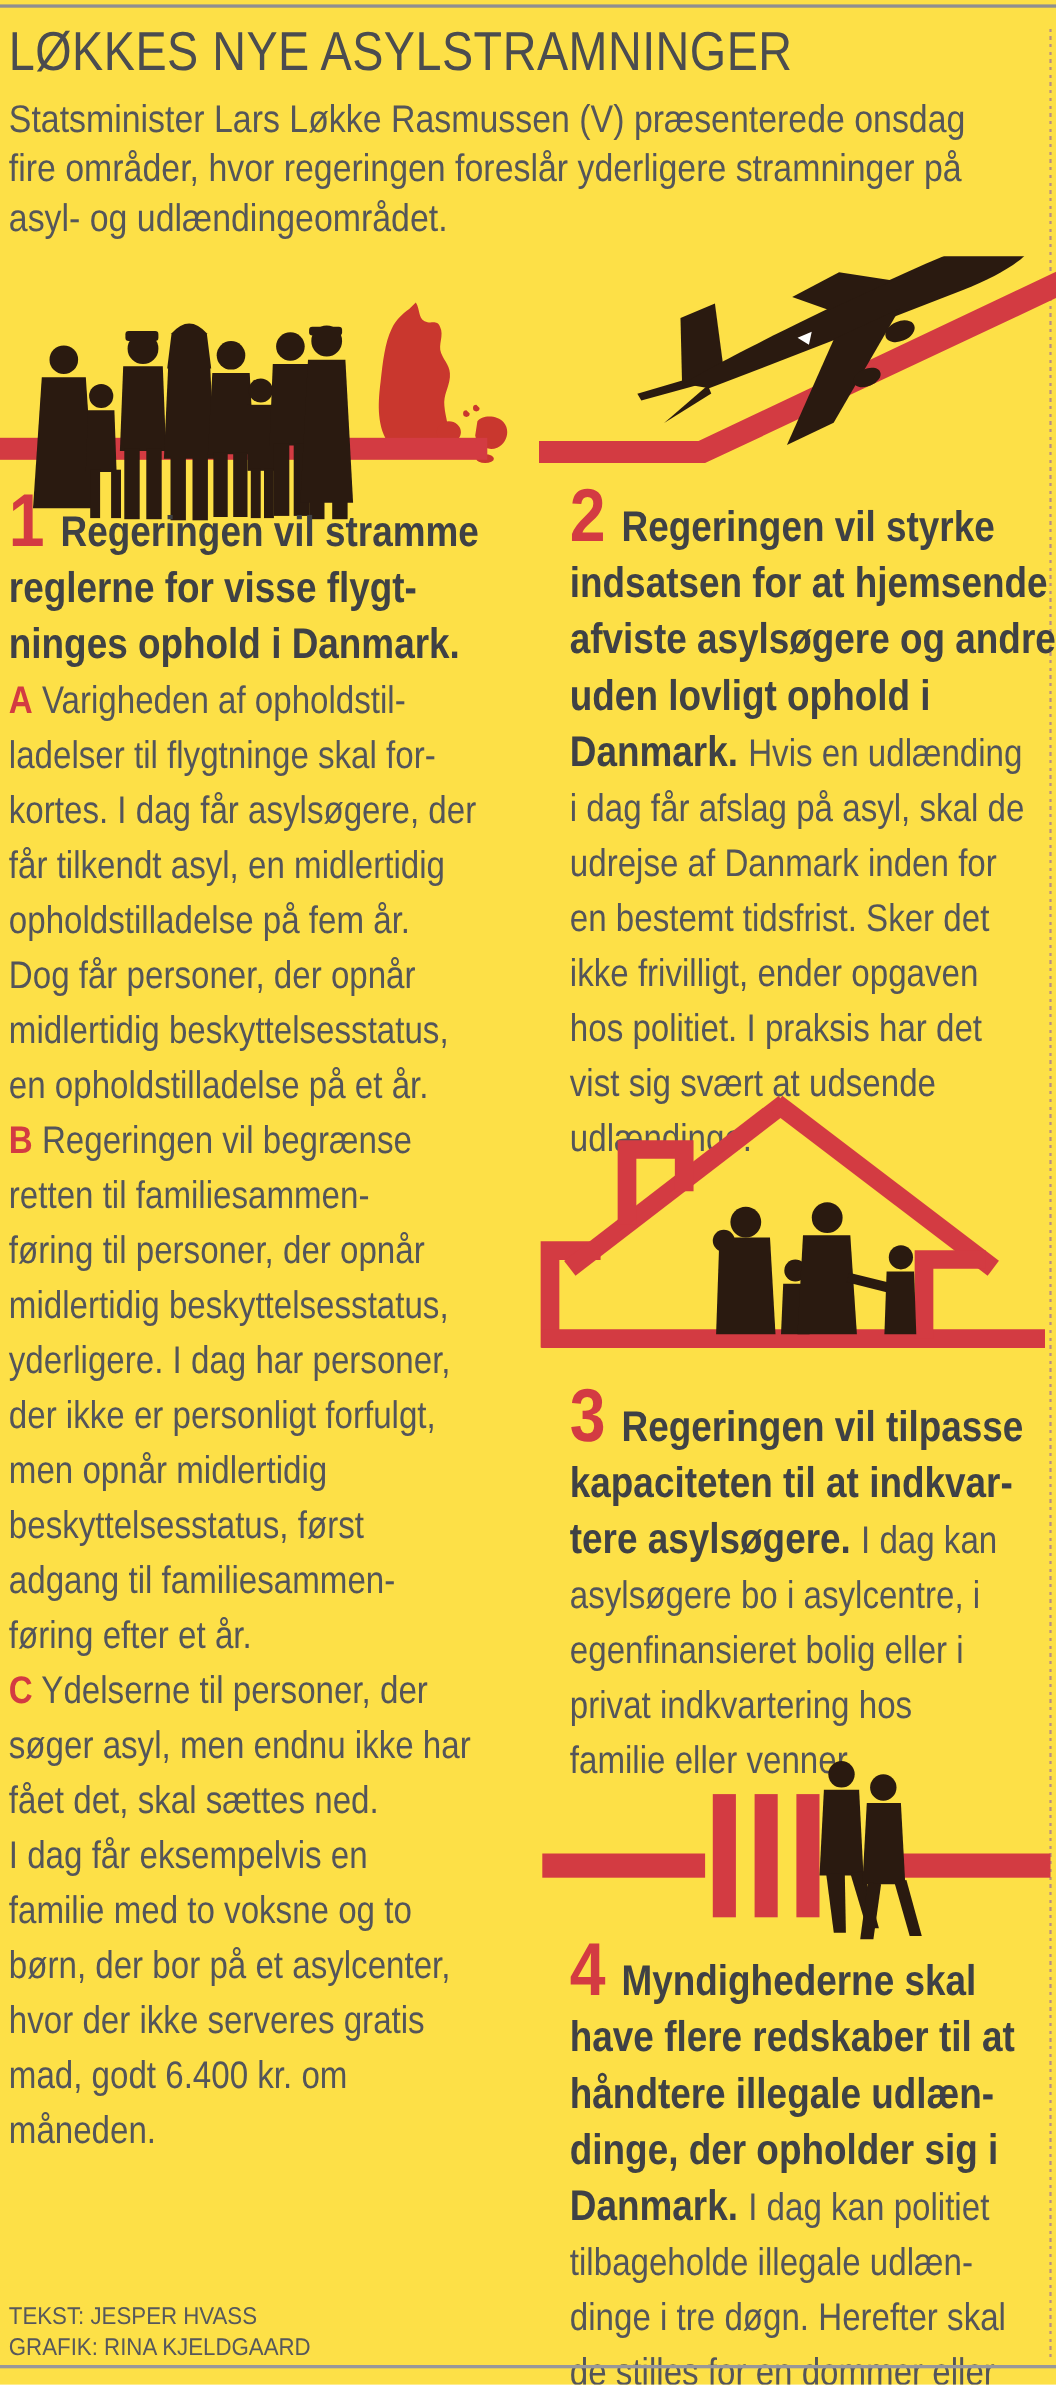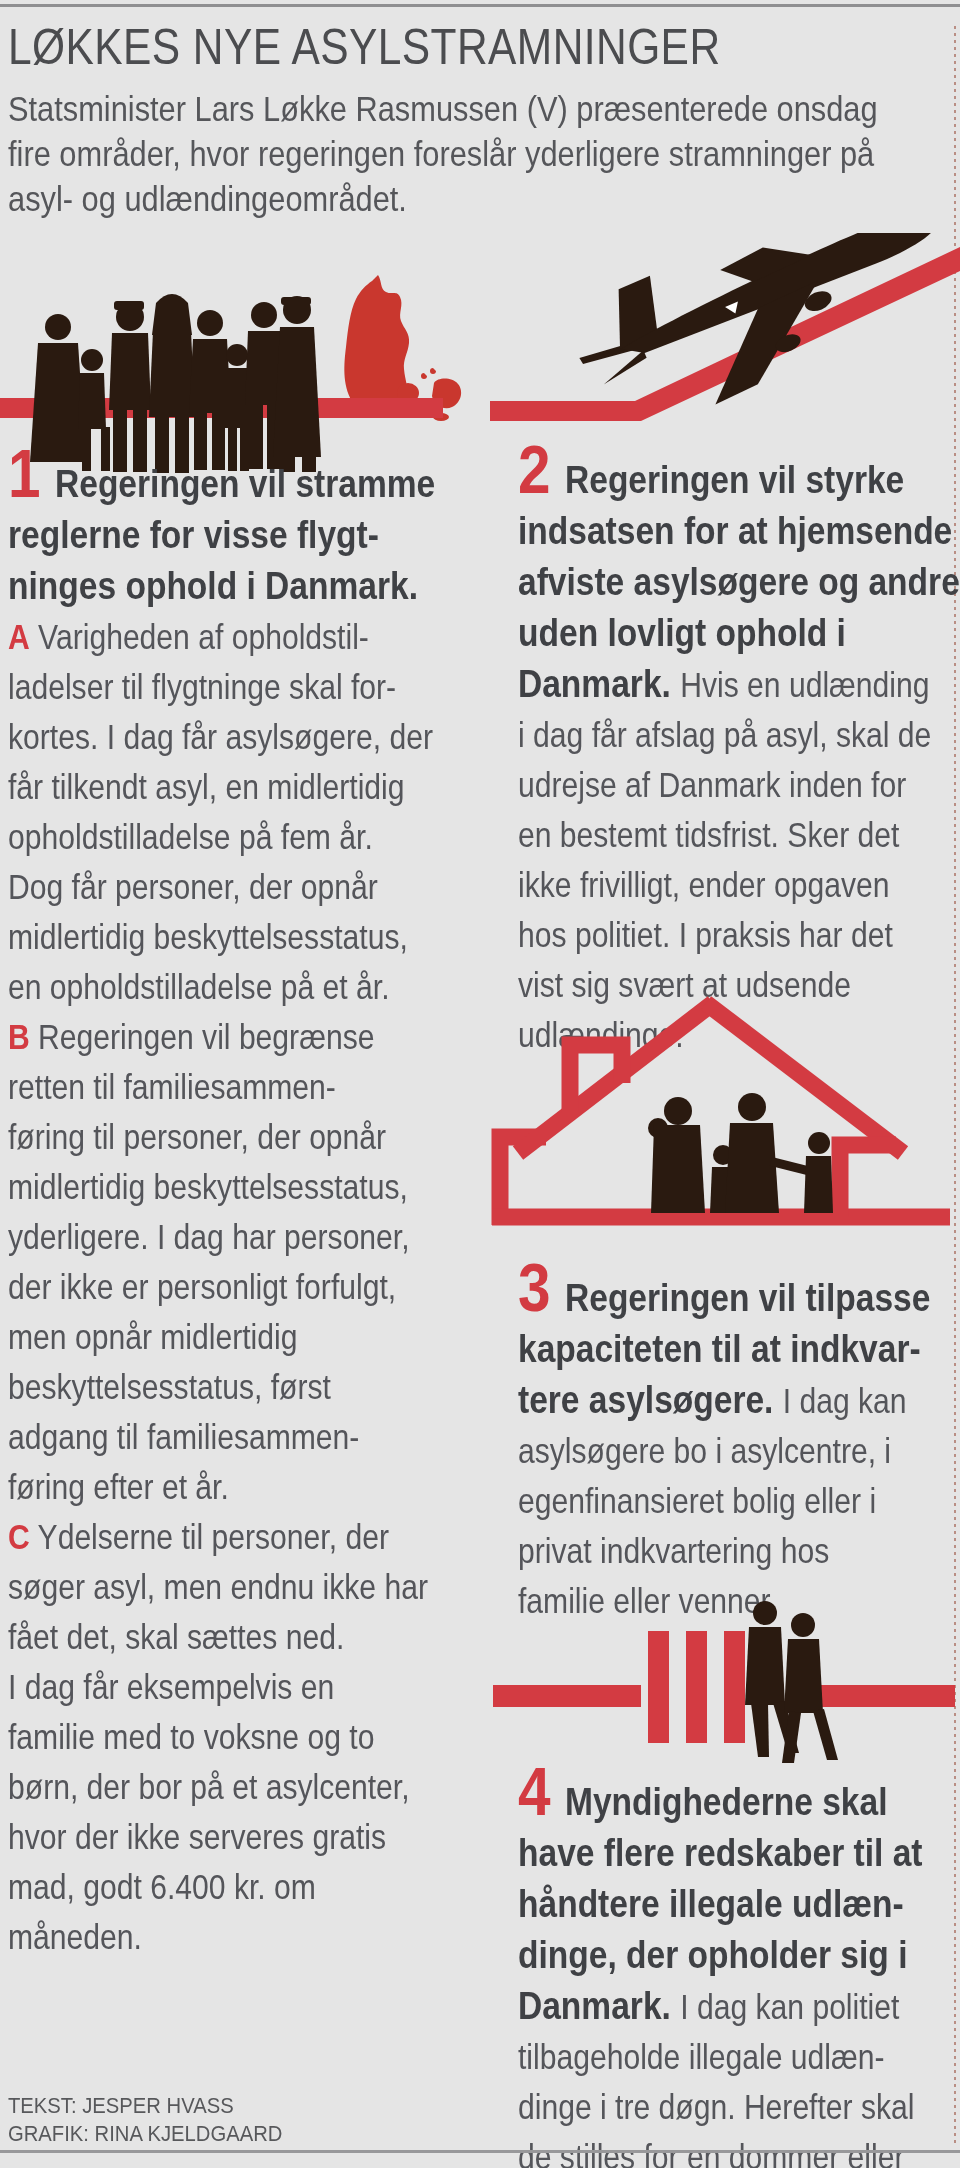--- a/index.html
+++ b/index.html
@@ -1,16 +1,16 @@
 <!DOCTYPE html>
 <html><head>
 <meta charset="utf-8">
 <style>
   html,body{margin:0;padding:0;background:#ffffff;}
-  .page{position:relative;width:960px;height:2168px;background:#e5e5e5;overflow:hidden;
+  .page{position:relative;width:960px;height:2168px;background:#fde047;overflow:hidden;
         font-family:"Liberation Sans",sans-serif;}
   .rule-top{position:absolute;left:0;top:4px;width:960px;height:3px;background:#8f8f91;}
   .rule-bottom{position:absolute;left:0;top:2150px;width:960px;height:3px;background:#98989a;}
   .dotted-v{position:absolute;left:954px;top:26px;width:2px;height:2120px;
             background-image:repeating-linear-gradient(to bottom,#b98e84 0px,#b98e84 3px,transparent 3px,transparent 7px);}
   .title{position:absolute;left:8px;top:18px;font-size:50px;color:#4b4c4f;white-space:nowrap;
          transform:scaleX(0.85);transform-origin:0 0;letter-spacing:0.5px;}
   .intro{position:absolute;left:8px;top:86px;width:1200px;font-size:35px;line-height:45px;color:#55565a;
          white-space:pre-line;transform:scaleX(0.88);transform-origin:0 0;}
   .col{position:absolute;width:620px;line-height:43px;white-space:pre-line;

